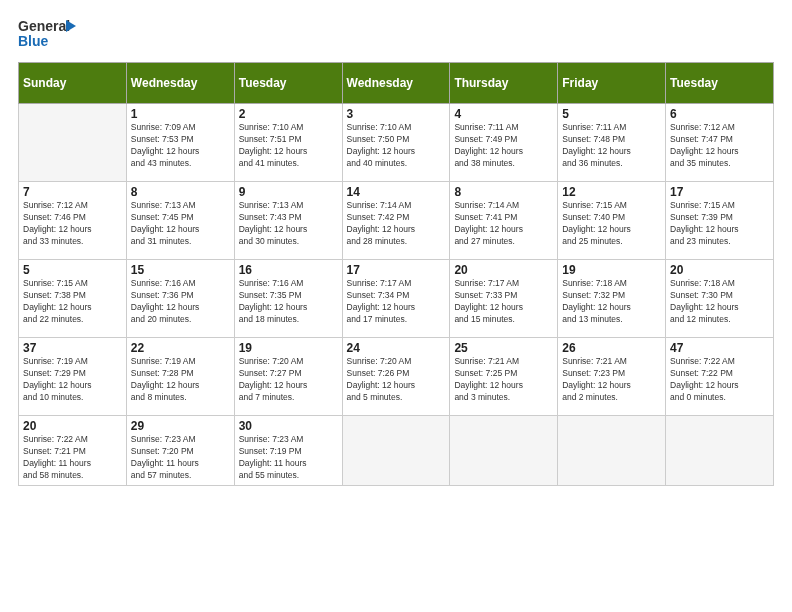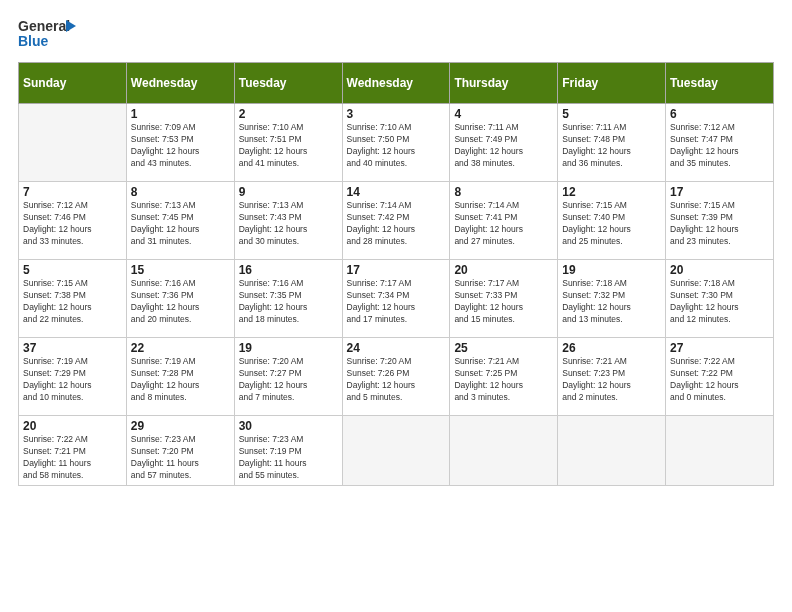--- a/index.html
+++ b/index.html
@@ -296,21 +296,21 @@
 and 3 minutes.</div>
           </td>
           <td>
             <span class="day-num">26</span>
             <div class="day-info" style="white-space: pre-line;">Sunrise: 7:21 AM
 Sunset: 7:23 PM
 Daylight: 12 hours
 and 2 minutes.</div>
           </td>
           <td>
-            <span class="day-num">27</span>
+            <span class="day-num">47</span>
             <div class="day-info" style="white-space: pre-line;">Sunrise: 7:22 AM
 Sunset: 7:22 PM
 Daylight: 12 hours
 and 0 minutes.</div>
           </td>
         </tr>
         <tr class="last-row">
           <td>
             <span class="day-num">20</span>
             <div class="day-info" style="white-space: pre-line;">Sunrise: 7:22 AM

